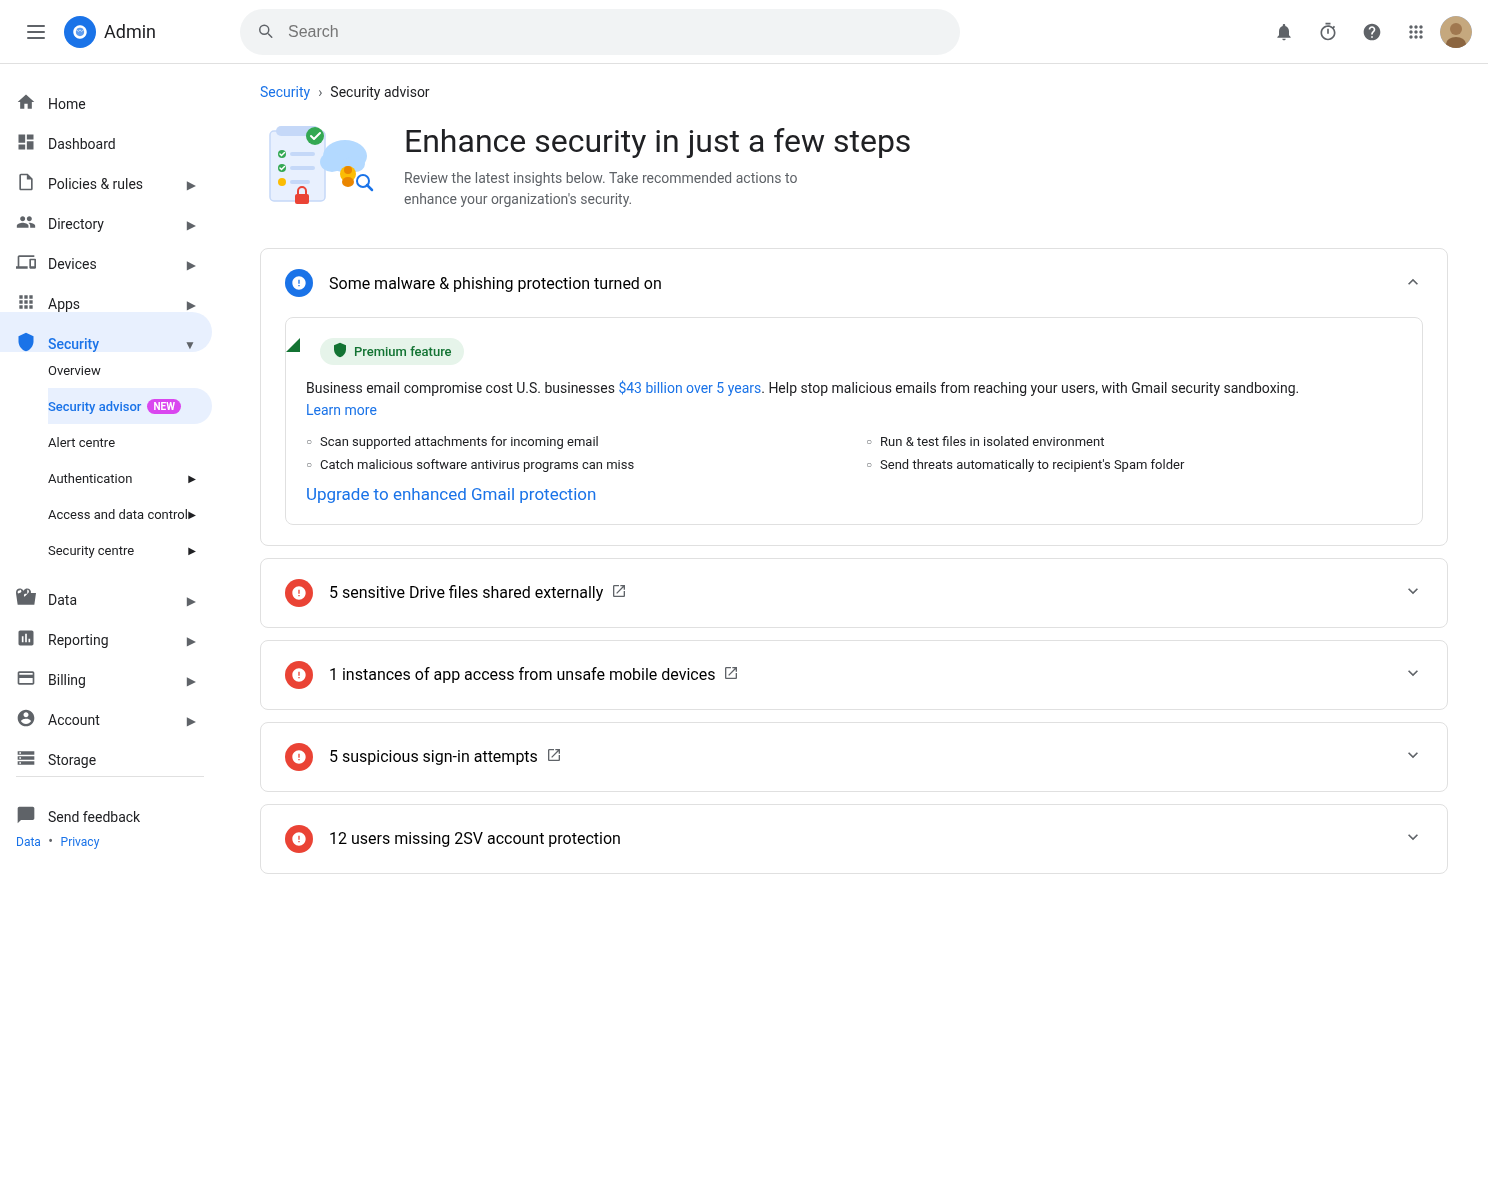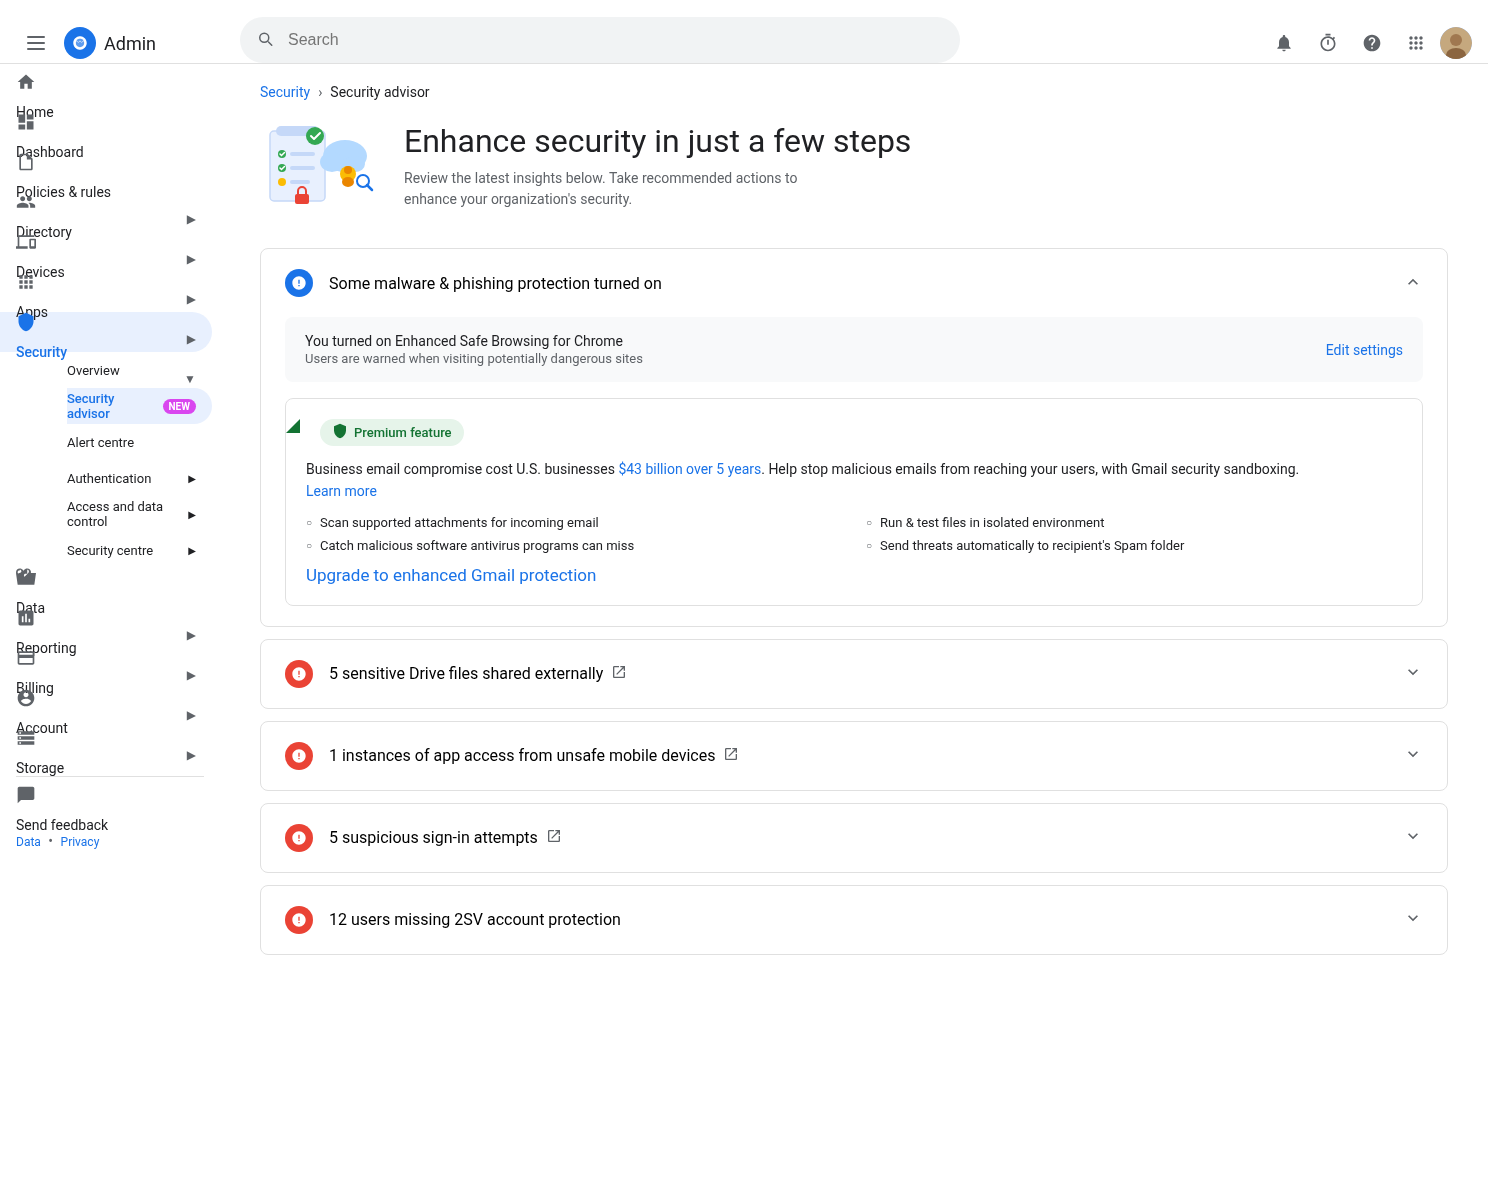--- a/index.html
+++ b/index.html
@@ -1,43 +1,43 @@
 <!DOCTYPE html>
 <html><head>
   <meta charset="utf-8">
   <style>
     * { box-sizing: border-box; margin: 0; padding: 0; }
     body { font-family: 'Google Sans', Roboto, Arial, sans-serif; font-size: 14px; color: #202124; background: #fff; display: flex; flex-direction: column; height: 100vh; overflow: hidden; }
 
     
-    .topbar { display: flex; align-items: flex-end; height: 64px; padding: 0 16px; border-bottom: 1px solid #e0e0e0; background: #fff; flex-shrink: 0; gap: 8px; }
+    .topbar { display: flex; align-items: center; height: 64px; padding: 0 16px; border-bottom: 1px solid #e0e0e0; background: #fff; flex-shrink: 0; gap: 8px; }
     .topbar-left { display: flex; align-items: center; gap: 8px; width: 200px; }
     .hamburger { width: 40px; height: 40px; display: flex; align-items: center; justify-content: center; border-radius: 50%; cursor: pointer; color: #5f6368; }
     .logo-circle { width: 32px; height: 32px; background: #1a73e8; border-radius: 50%; display: flex; align-items: center; justify-content: center; }
     .logo-circle svg { width: 20px; height: 20px; }
     .admin-title { font-size: 18px; color: #202124; font-weight: 400; }
     .search-bar { flex: 1; max-width: 720px; margin: 0 16px; }
     .search-bar input { width: 100%; height: 46px; border: none; background: #f1f3f4; border-radius: 24px; padding: 0 20px 0 48px; font-size: 16px; color: #202124; outline: none; }
     .search-wrapper { position: relative; }
     .search-icon-wrap { position: absolute; left: 16px; top: 50%; transform: translateY(-50%); color: #5f6368; }
     .topbar-right { margin-left: auto; display: flex; align-items: center; gap: 4px; }
     .icon-btn { width: 40px; height: 40px; display: flex; align-items: center; justify-content: center; border-radius: 50%; cursor: pointer; color: #5f6368; }
     .avatar { width: 32px; height: 32px; border-radius: 50%; background: #a8c7fa; cursor: pointer; overflow: hidden; display: flex; align-items: center; justify-content: center; }
 
     
     .layout { display: flex; flex: 1; overflow: hidden; }
 
     
     .sidebar { width: 220px; background: #fff; overflow-y: auto; flex-shrink: 0; padding: 8px 0; }
-    .sidebar-item { display: flex; align-items: flex-start; padding: 0 16px; height: 40px; cursor: pointer; border-radius: 0 20px 20px 0; margin-right: 8px; color: #202124; font-size: 14px; gap: 12px; flex-direction: column; }
+    .sidebar-item { display: flex; align-items: flex-end; padding: 0 16px; height: 40px; cursor: pointer; border-radius: 0 20px 20px 0; margin-right: 8px; color: #202124; font-size: 14px; gap: 12px; }
     .sidebar-item.active { background: #e8f0fe; color: #1a73e8; font-weight: 500; }
     .sidebar-item .item-icon { color: #5f6368; display: flex; align-items: center; }
     .sidebar-item.active .item-icon { color: #1a73e8; }
     .sidebar-item .chevron { margin-left: auto; color: #5f6368; font-size: 12px; }
-    .sidebar-sub { padding-left: 48px; margin-left: 19px; }
+    .sidebar-sub { padding-left: 48px; }
     .sidebar-sub-item { display: flex; align-items: center; padding: 0 16px 0 0; height: 36px; cursor: pointer; border-radius: 0 20px 20px 0; margin-right: 8px; color: #202124; font-size: 13px; }
     .sidebar-sub-item.active { background: #e8f0fe; color: #1a73e8; font-weight: 500; }
     .new-badge { background: #d946ef; color: #fff; font-size: 10px; font-weight: 700; padding: 2px 6px; border-radius: 10px; margin-left: 6px; }
     .sidebar-divider { height: 1px; background: #e0e0e0; margin: 8px 16px; }
     .sidebar-bottom { padding: 8px 16px; }
     .sidebar-link { color: #1a73e8; font-size: 12px; cursor: pointer; }
 
     
     .main { flex: 1; overflow-y: auto; padding: 0; background: #fff; }
     .breadcrumb { display: flex; align-items: center; padding: 20px 40px 16px; font-size: 14px; color: #5f6368; gap: 8px; }
@@ -370,27 +370,20 @@
             <span>Some malware &amp; phishing protection turned on</span>
           </span>
           <span class="chevron-btn">
             <svg width="20" height="20" viewBox="0 0 24 24">
                 <path d="M7.41 15.41L12 10.83l4.59 4.58L18 14l-6-6-6 6z" fill="#5f6368"></path>
               </svg>
           </span>
         </div>
         <div class="security-item-body">
 
-          <div class="info-card">
-            <div class="info-card-text">
-              <div>You turned on Enhanced Safe Browsing for Chrome</div>
-              <div class="sub">Users are warned when visiting potentially dangerous sites</div>
-            </div>
-            <span class="edit-link">Edit settings</span>
-          </div>
 
           <div class="premium-card">
             <div style="display:flex;align-items:flex-start;gap:0">
               <div style="width:0;height:0;border-style:solid;border-width:0 0 14px 14px;border-color:transparent transparent #137333 transparent;margin-bottom:-14px;position:relative;top:0;left:-20px"></div>
               <span class="premium-badge">
                 <span class="premium-badge-icon">
                   <svg width="16" height="16" viewBox="0 0 24 24">
                       <path d="M12 1L3 5v6c0 5.55 3.84 10.74 9 12 5.16-1.26 9-6.45 9-12V5l-9-4z" fill="#137333"></path>
                     </svg>
                 </span>

